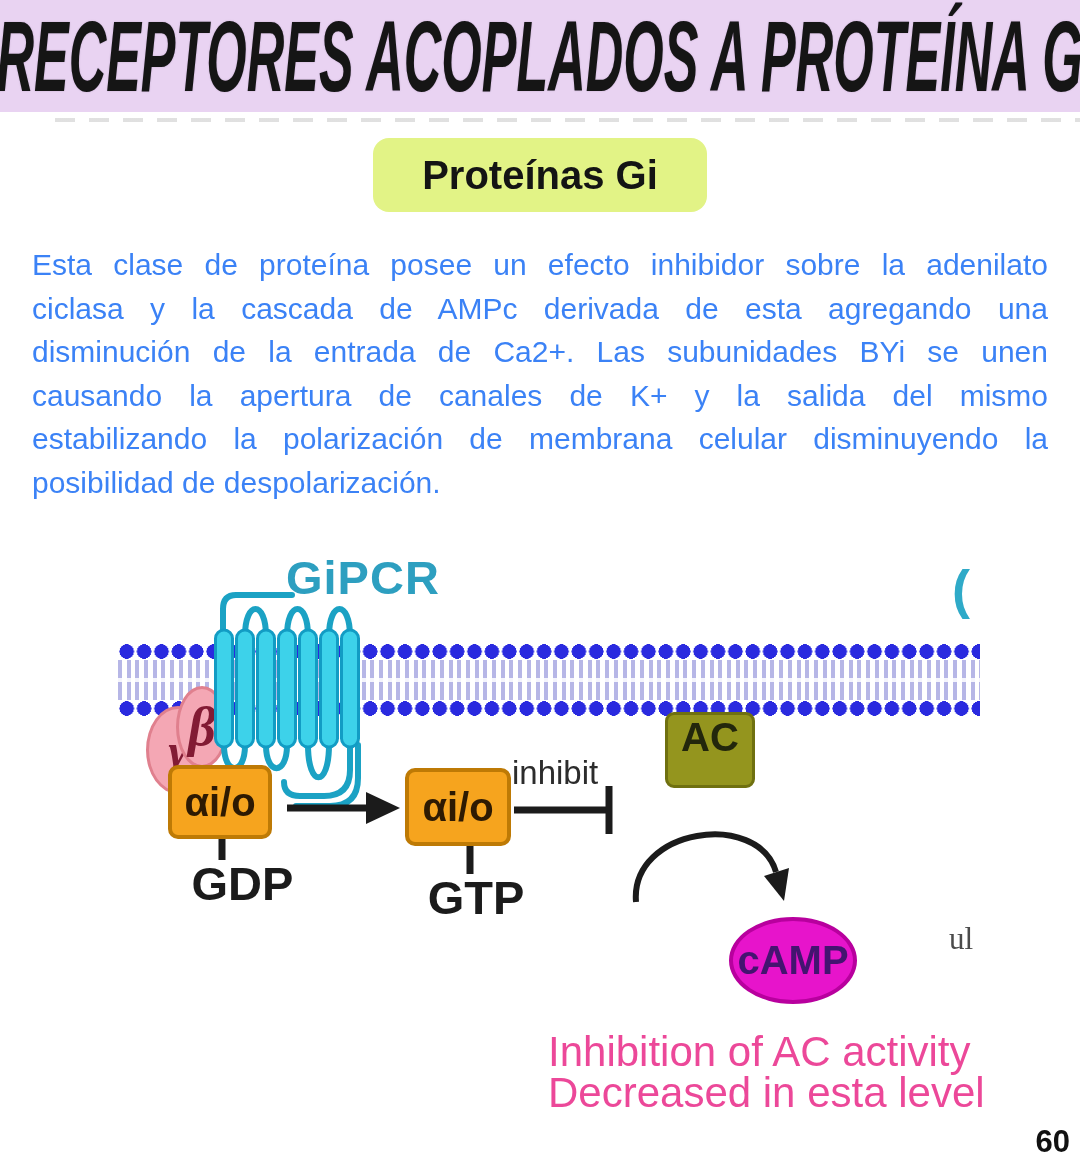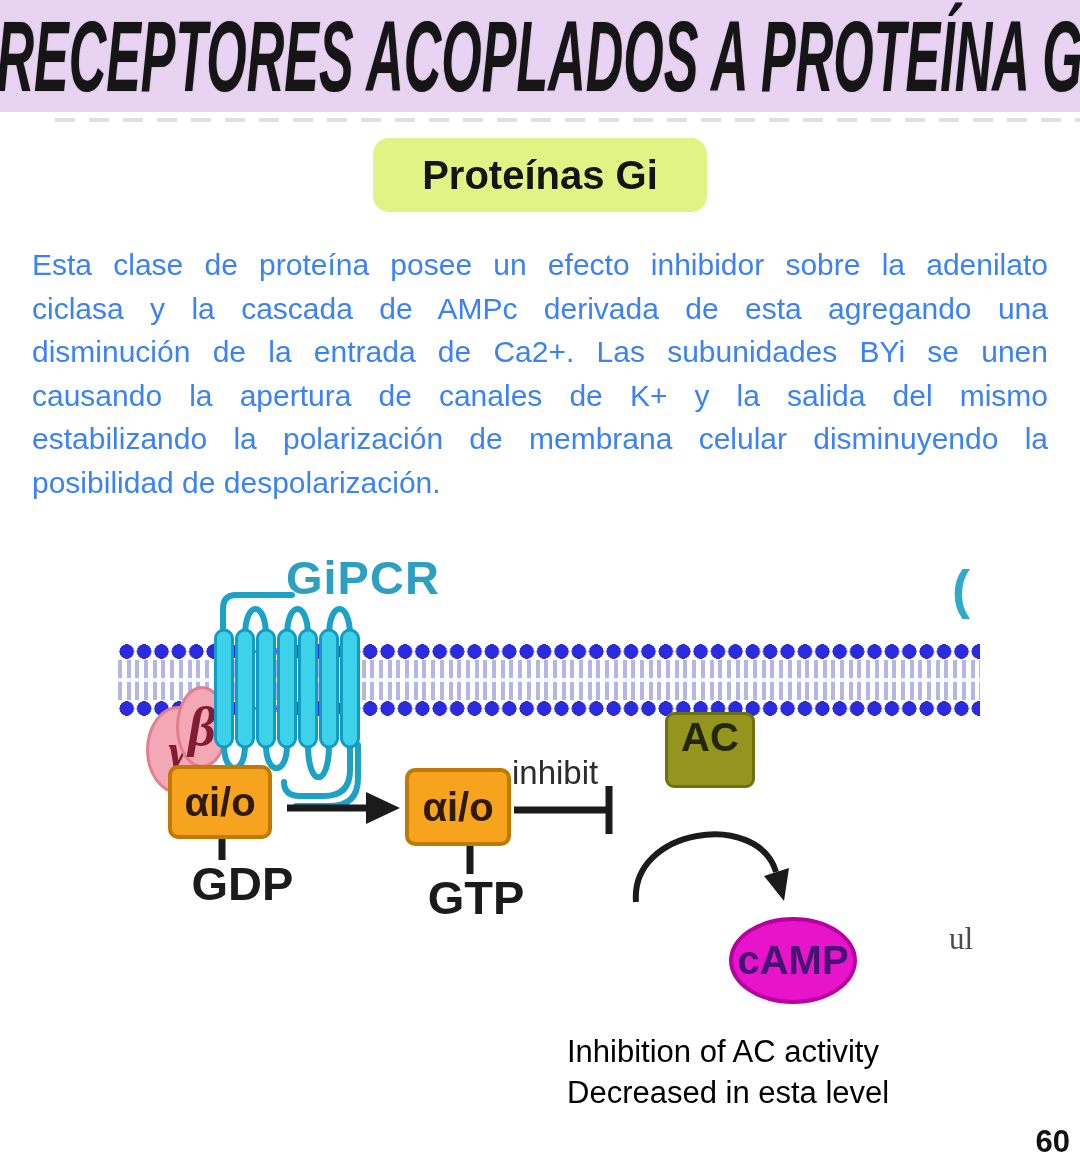--- a/index.html
+++ b/index.html
@@ -85,21 +85,21 @@
   .ac-box{position:absolute;left:633px;top:182px;width:90px;height:76px;box-sizing:border-box;
           background:var(--olive);border:3px solid var(--olive-edge);border-radius:9px;
           display:flex;align-items:flex-start;justify-content:center;margin-left:32px;}
   .ac-box span{font-size:40px;font-weight:700;color:#23270c;}
 
   .camp{position:absolute;left:729px;top:387px;width:128px;height:87px;box-sizing:border-box;
         background:var(--magenta);border:4px solid var(--magenta-edge);border-radius:50%;
         display:flex;align-items:center;justify-content:center;}
   .camp span{font-size:40px;font-weight:700;color:#441470;}
 
-  .caption{position:absolute;left:567px;top:501px;font-size:31px;line-height:41px;color:#000000;}
+  .caption{position:absolute;left:548px;top:501px;font-size:42px;line-height:41px;color:#ec4899;}
 
   .page-number{position:absolute;right:10px;top:1124px;font-size:31px;font-weight:700;color:#111;}
 </style>
 </head>
 <body>
 
 <div class="page">
 
   <header class="banner">
     <h1>RECEPTORES ACOPLADOS A PROTEÍNA G</h1>

